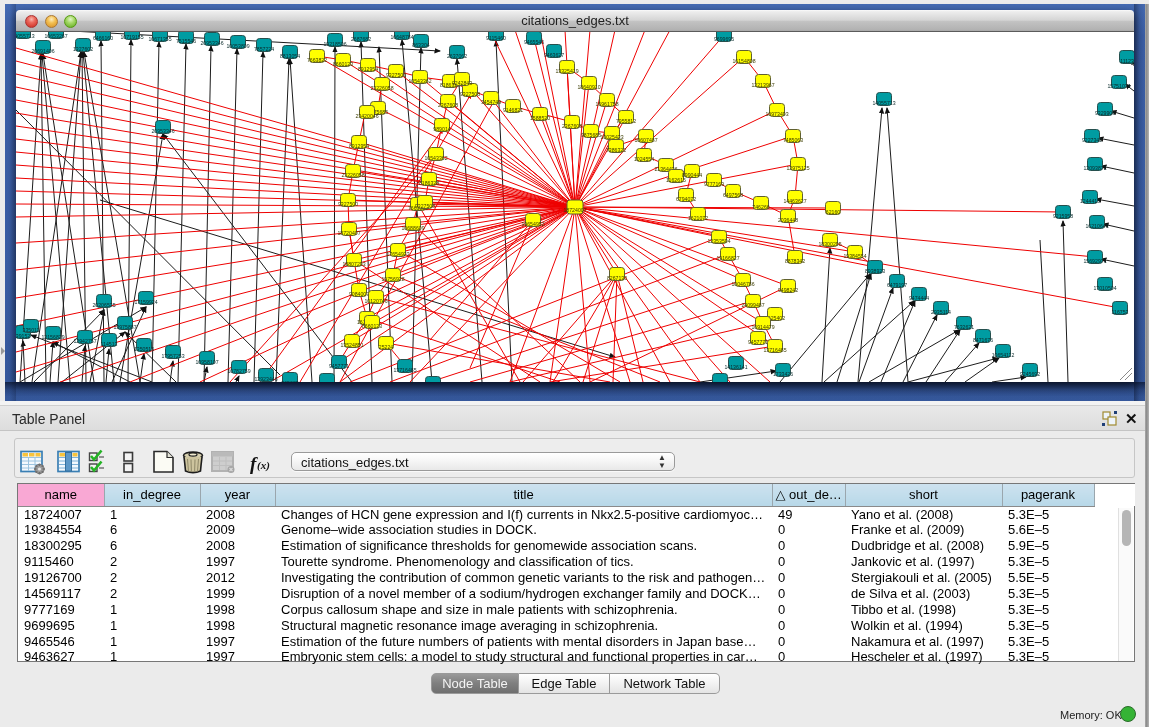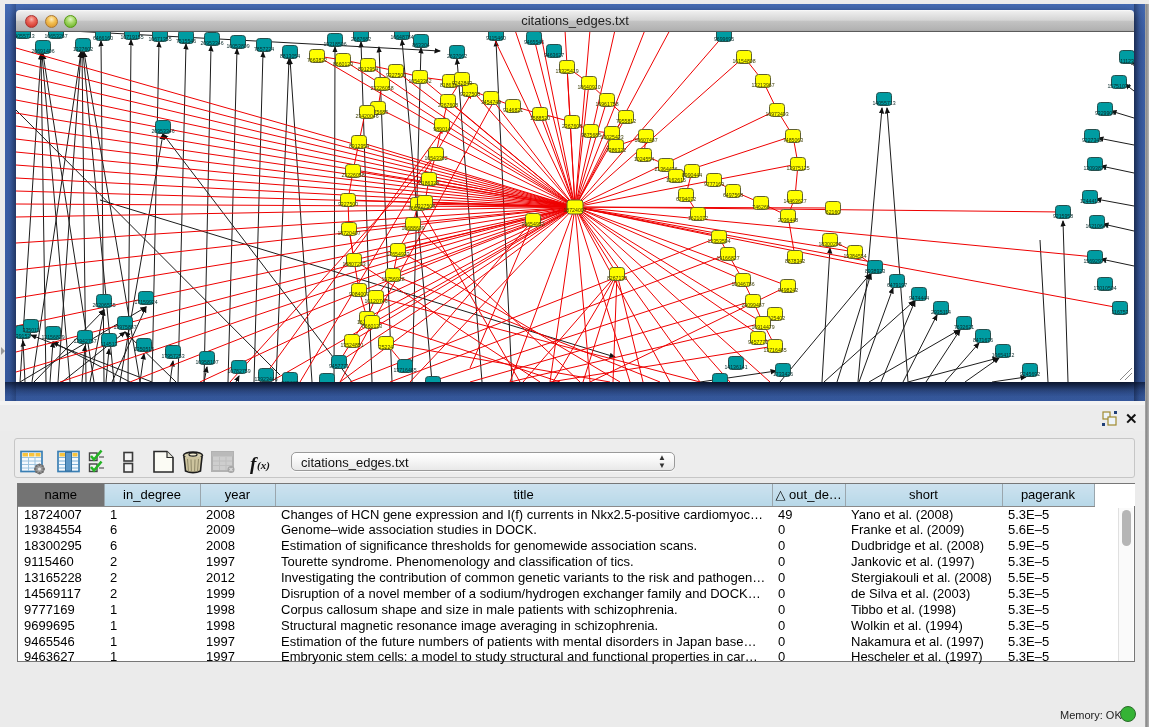--- a/index.html
+++ b/index.html
@@ -637,20 +637,23 @@
       </div>
     <div id="gtitle">
       <div class="tl red"></div>
         <div class="tl yel"></div>
         <div class="tl grn"></div>
       <div class="ttext">citations_edges.txt</div>
     </div>
   </div>
 
   <div id="panelgap"></div>
+  <div id="panelhdr">
+    <div class="ptext">Table Panel</div>
+  </div>
   <div id="panelbody"></div>
   <div id="toolbox"></div>
   <svg width="276" height="36" viewBox="0 0 276 36" style="position:absolute;left:14px;top:444px">
 
 <g>
   <rect x="7" y="7.5" width="21" height="20" fill="#f3f9fe" stroke="#3a7fb4" stroke-width="1.7"></rect>
   <rect x="8.5" y="9" width="5.5" height="3.5" fill="#f7c33c"></rect>
         <rect x="15" y="9" width="5.5" height="3.5" fill="#f7c33c"></rect>
         <rect x="21.5" y="9" width="5" height="3.5" fill="#f7c33c"></rect>
   <path d="M8 13.5 H27 M8 17 H27 M8 20.5 H27 M8 24 H27 M14.5 13 V27 M21 13 V27" stroke="#9cc4e0" stroke-width="1" fill="none"></path>
@@ -731,21 +734,21 @@
           <col style="width:96px">
           <col style="width:75px">
         <col style="width:497px">
           <col style="width:73px">
           <col style="width:157px">
           <col style="width:92px">
           <col style="width:41px">
       </colgroup>
       <tbody>
           <tr>
-            <th style="background:#737373">name</th>
+            <th style="background:#f9a8d4">name</th>
             <th>in_degree</th>
             <th>year</th>
             <th>title</th>
             <th style="text-align:center">△ out_de…</th>
             <th>short</th>
             <th>pagerank</th>
             <th style="background:#fff;border:none"></th>
           </tr>
       <tr>
             <td>18724007</td>
@@ -781,26 +784,26 @@
             <td>9115460</td>
             <td>2</td>
             <td>1997</td>
             <td>Tourette syndrome. Phenomenology and classification of tics.</td>
             <td>0</td>
             <td>Jankovic et al. (1997)</td>
             <td>5.3E–5</td>
             <td></td>
           </tr>
       <tr>
-            <td>13165228</td>
+            <td>19126700</td>
             <td>2</td>
             <td>2012</td>
             <td>Investigating the contribution of common genetic variants to the risk and pathogen…</td>
             <td>0</td>
-            <td>Stergiakouli et al. (2008)</td>
+            <td>Stergiakouli et al. (2005)</td>
             <td>5.5E–5</td>
             <td></td>
           </tr>
       <tr>
             <td>14569117</td>
             <td>2</td>
             <td>1999</td>
             <td>Disruption of a novel member of a sodium/hydrogen exchanger family and DOCK…</td>
             <td>0</td>
             <td>de Silva et al. (2003)</td>
@@ -847,20 +850,25 @@
             <td>5.3E–5</td>
             <td></td>
           </tr>
     </tbody>
       </table>
     <div id="vsb">
         <div class="thumb"></div>
       </div>
   </div>
 
+  <div id="segs">
+    <div class="seg first" style="width:88px">Node Table</div>
+    <div class="seg" style="width:91px">Edge Table</div>
+    <div class="seg last" style="width:110px">Network Table</div>
+  </div>
   <div id="memok">Memory: OK</div>
   <div id="memdot"></div>
 
   <svg id="flicon" viewBox="0 0 15 15">
     <rect x="1" y="1" width="7" height="7" fill="#eef4fa" stroke="#a08a30" stroke-width="1.2"></rect>
     <rect x="6" y="6" width="8" height="8" fill="#eef4fa" stroke="#a08a30" stroke-width="1.2"></rect>
     <rect x="12" y="0" width="3" height="3" fill="#1f3f77"></rect>
     <rect x="0" y="12" width="3" height="3" fill="#1f3f77"></rect>
   </svg>
   <div id="xicon">✕</div>

